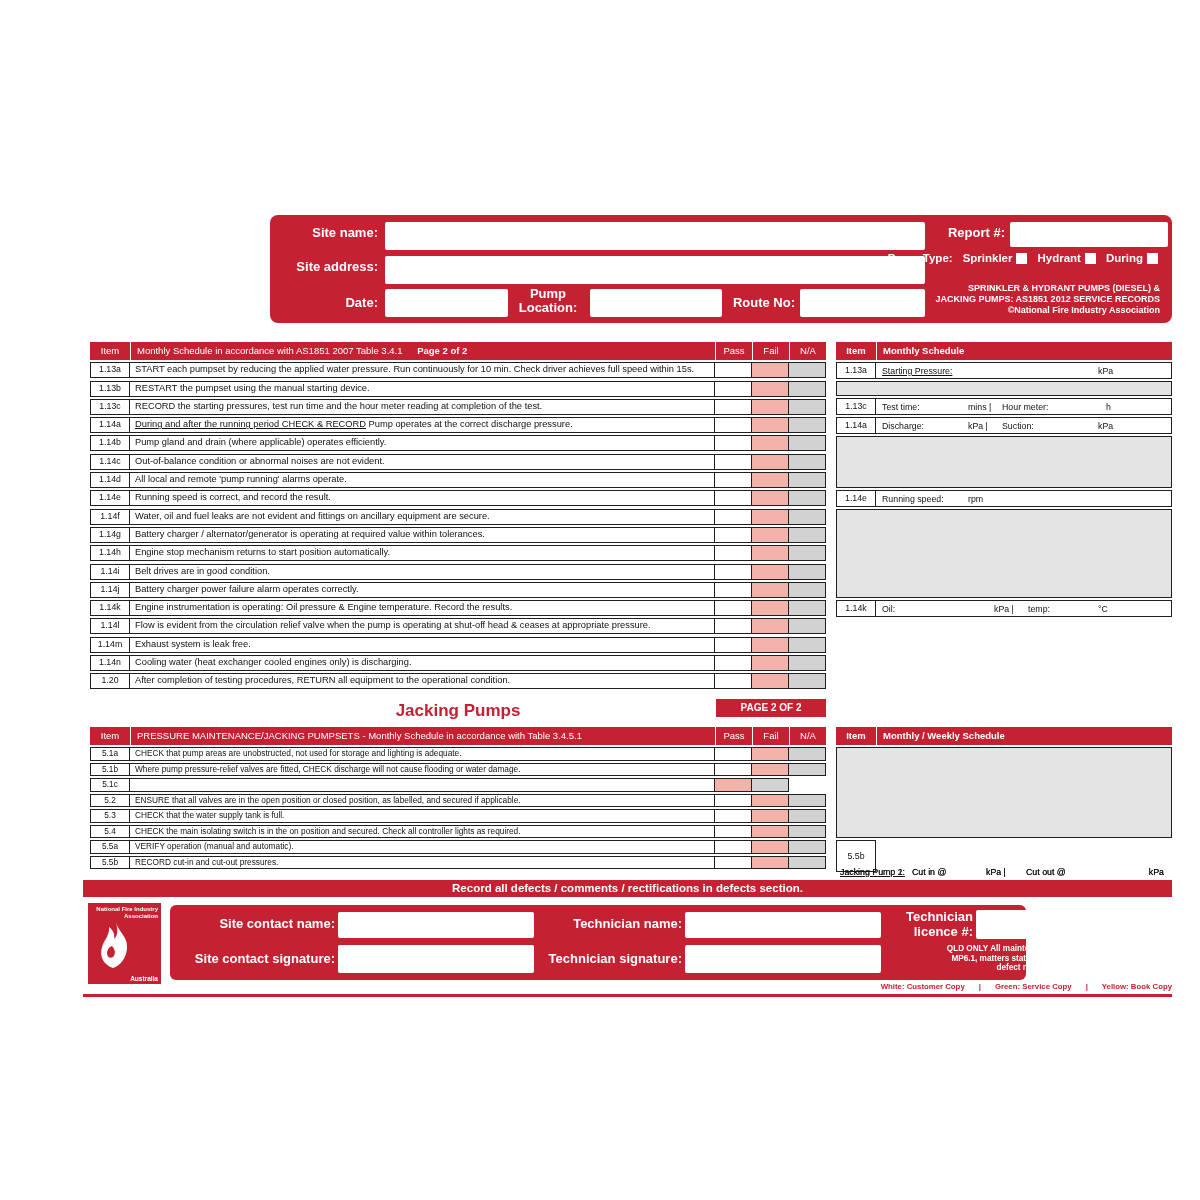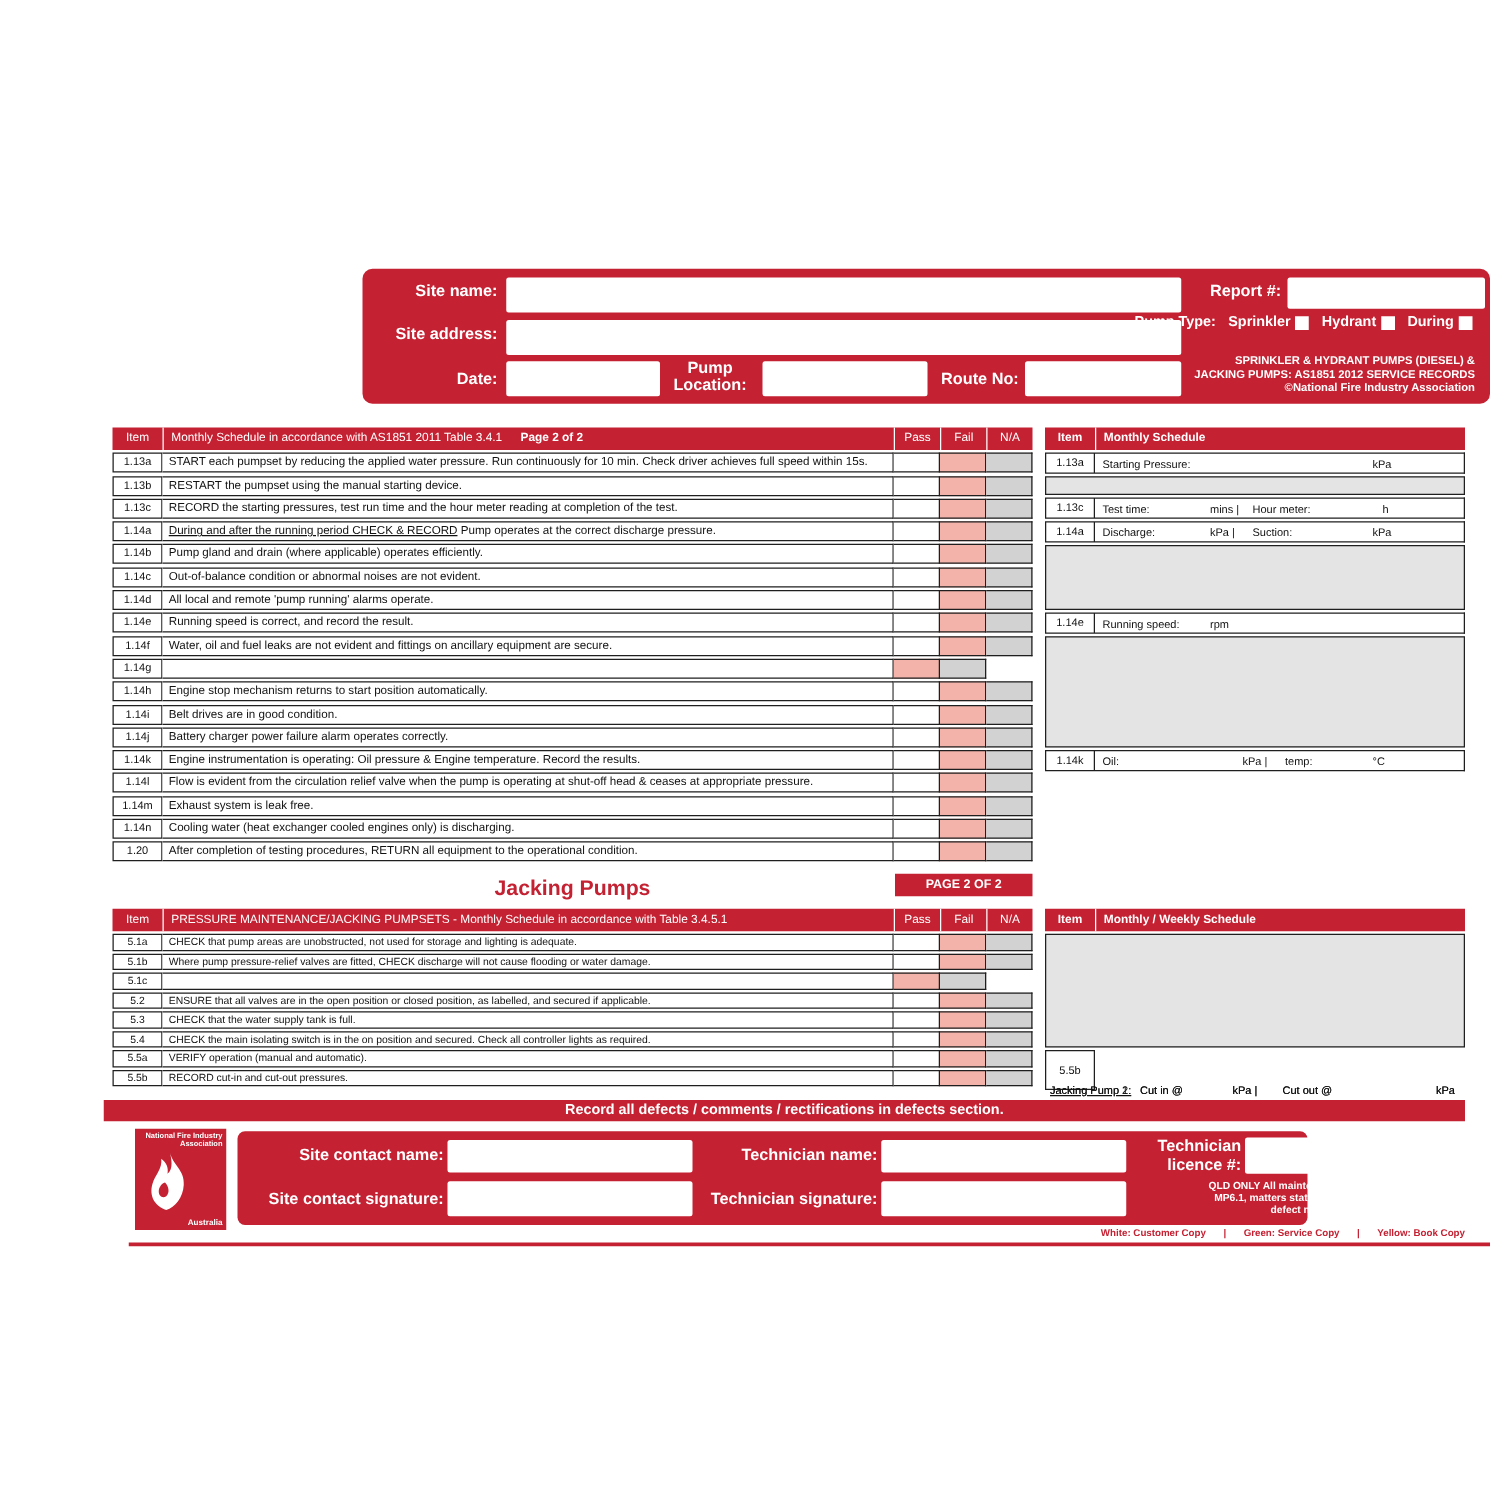--- a/index.html
+++ b/index.html
@@ -1,20 +1,20 @@
 <!DOCTYPE html>
 <html style="--red: #c42132; --fail-pink: #f3b3aa; --na-gray: #d2d2d2; --block-gray: #e4e4e4; --border-dark: #1f1f1f;"><head>
 <meta charset="utf-8">
 <style>
   * { box-sizing: border-box; margin: 0; padding: 0; }
   body { margin: 0; background: #ffffff; }
   .page { position: relative; width: 1200px; height: 1200px; background: #fff;
           font-family: "Liberation Sans", sans-serif; overflow: hidden; color: #111; }
   .abs { position: absolute; }
-  .redbg { background: var(--red, #c42132); margin-left: 20px; }
+  .redbg { background: var(--red, #c42132); }
   .wbox { position: absolute; background: #fff; border-radius: 2px; }
   .lbl { position: absolute; color: #fff; font-weight: bold; font-size: 13px;
          text-align: right; line-height: 15px; white-space: nowrap; }
 
   
   .chk { position: absolute; }
   .chk-head { display: grid; height: 18px; background: var(--red, #c42132); color: #fff; }
   .cols5 { grid-template-columns: 40px 1fr 37px 37px 37px; }
   .cols2 { grid-template-columns: 40px 1fr; }
   .chk-head > div { font-size: 9.5px; line-height: 18px; white-space: nowrap; overflow: hidden; }
@@ -131,21 +131,21 @@
       <span>SPRINKLER &amp; HYDRANT PUMPS (DIESEL) &amp;</span><br>
       <span>JACKING PUMPS:  AS1851 2012 SERVICE RECORDS</span><br>
       <span>©National Fire Industry Association</span>
     </div>
   </div>
 
   <div class="chk" style="left:90px; top:342px; width:736px;">
     <div class="chk-head cols5">
       <div class="hc-item">Item</div>
       <div class="hc-title">
-        <span>Monthly Schedule in accordance with AS1851 2011 Table 3.4.1</span>
+        <span>Monthly Schedule in accordance with AS1851 2007 Table 3.4.1</span>
         <span class="pgnote">Page 2 of 2</span>
       </div>
       <div class="hc-mini">Pass</div>
       <div class="hc-mini">Fail</div>
       <div class="hc-mini">N/A</div>
     </div>
 
       <div class="cr">
         <div class="item">1.13a</div>
         <div class="desc">
@@ -231,20 +231,23 @@
         <div class="desc">
           <span class="u"></span><span>Water, oil and fuel leaks are not evident and fittings on ancillary equipment are secure.</span>
         </div>
         <div class="pass"></div>
         <div class="fail"></div>
         <div class="na"></div>
       </div>
 
       <div class="cr">
         <div class="item">1.14g</div>
+        <div class="desc">
+          <span class="u"></span><span>Battery charger / alternator/generator is operating at required value within tolerances.</span>
+        </div>
         <div class="pass"></div>
         <div class="fail"></div>
         <div class="na"></div>
       </div>
 
       <div class="cr">
         <div class="item">1.14h</div>
         <div class="desc">
           <span class="u"></span><span>Engine stop mechanism returns to start position automatically.</span>
         </div>
@@ -326,21 +329,21 @@
 
   <div class="chk" style="left:836px; top:342px; width:336px;">
     <div class="chk-head cols2">
       <div class="hc-item" style="font-weight:bold;">Item</div>
       <div class="hc-bold">Monthly Schedule</div>
     </div>
 
     <div class="vrow">
       <div class="item">1.13a</div>
       <div class="vc">
-        <span class="vs" style="left:6px;">Starting Pressure:</span>
+        <span class="vs" style="left:6px;text-decoration:underline;">Starting Pressure:</span>
         <span class="vs" style="left:222px;">kPa</span>
       </div>
     </div>
     <div class="grayblock" style="height:15px;"></div>
 
     <div class="vrow">
       <div class="item">1.13c</div>
       <div class="vc">
         <span class="vs" style="left:6px;">Test time:</span>
         <span class="vs" style="left:92px;">mins |</span>

